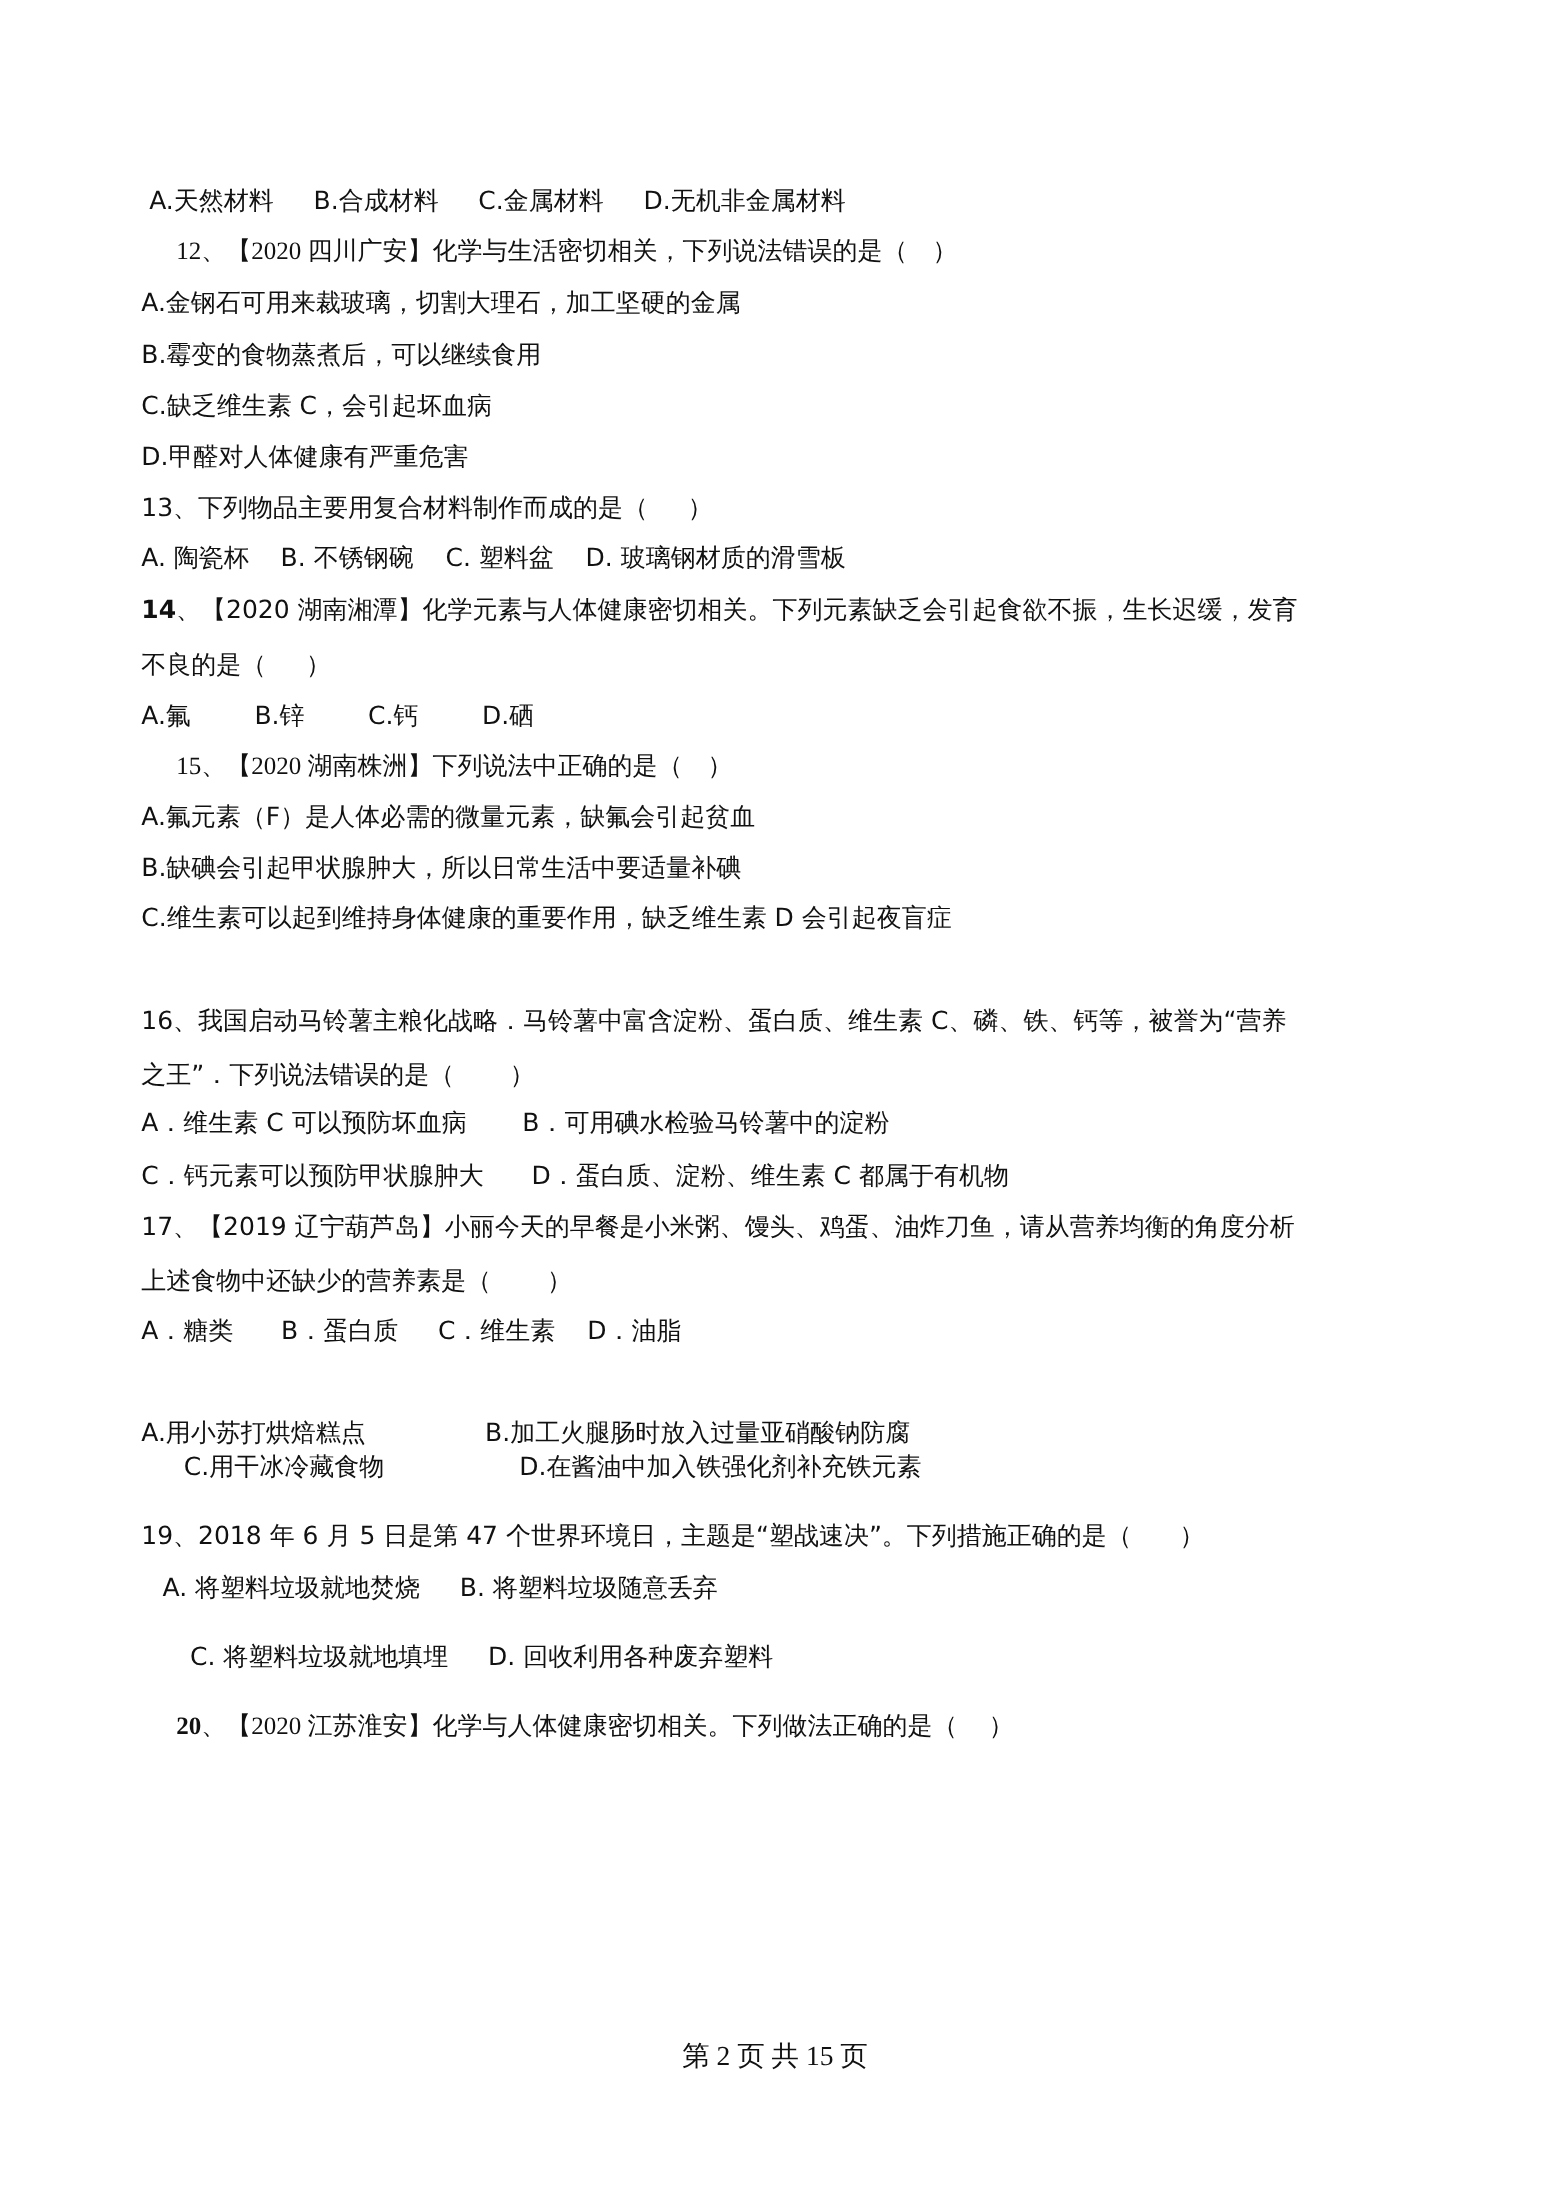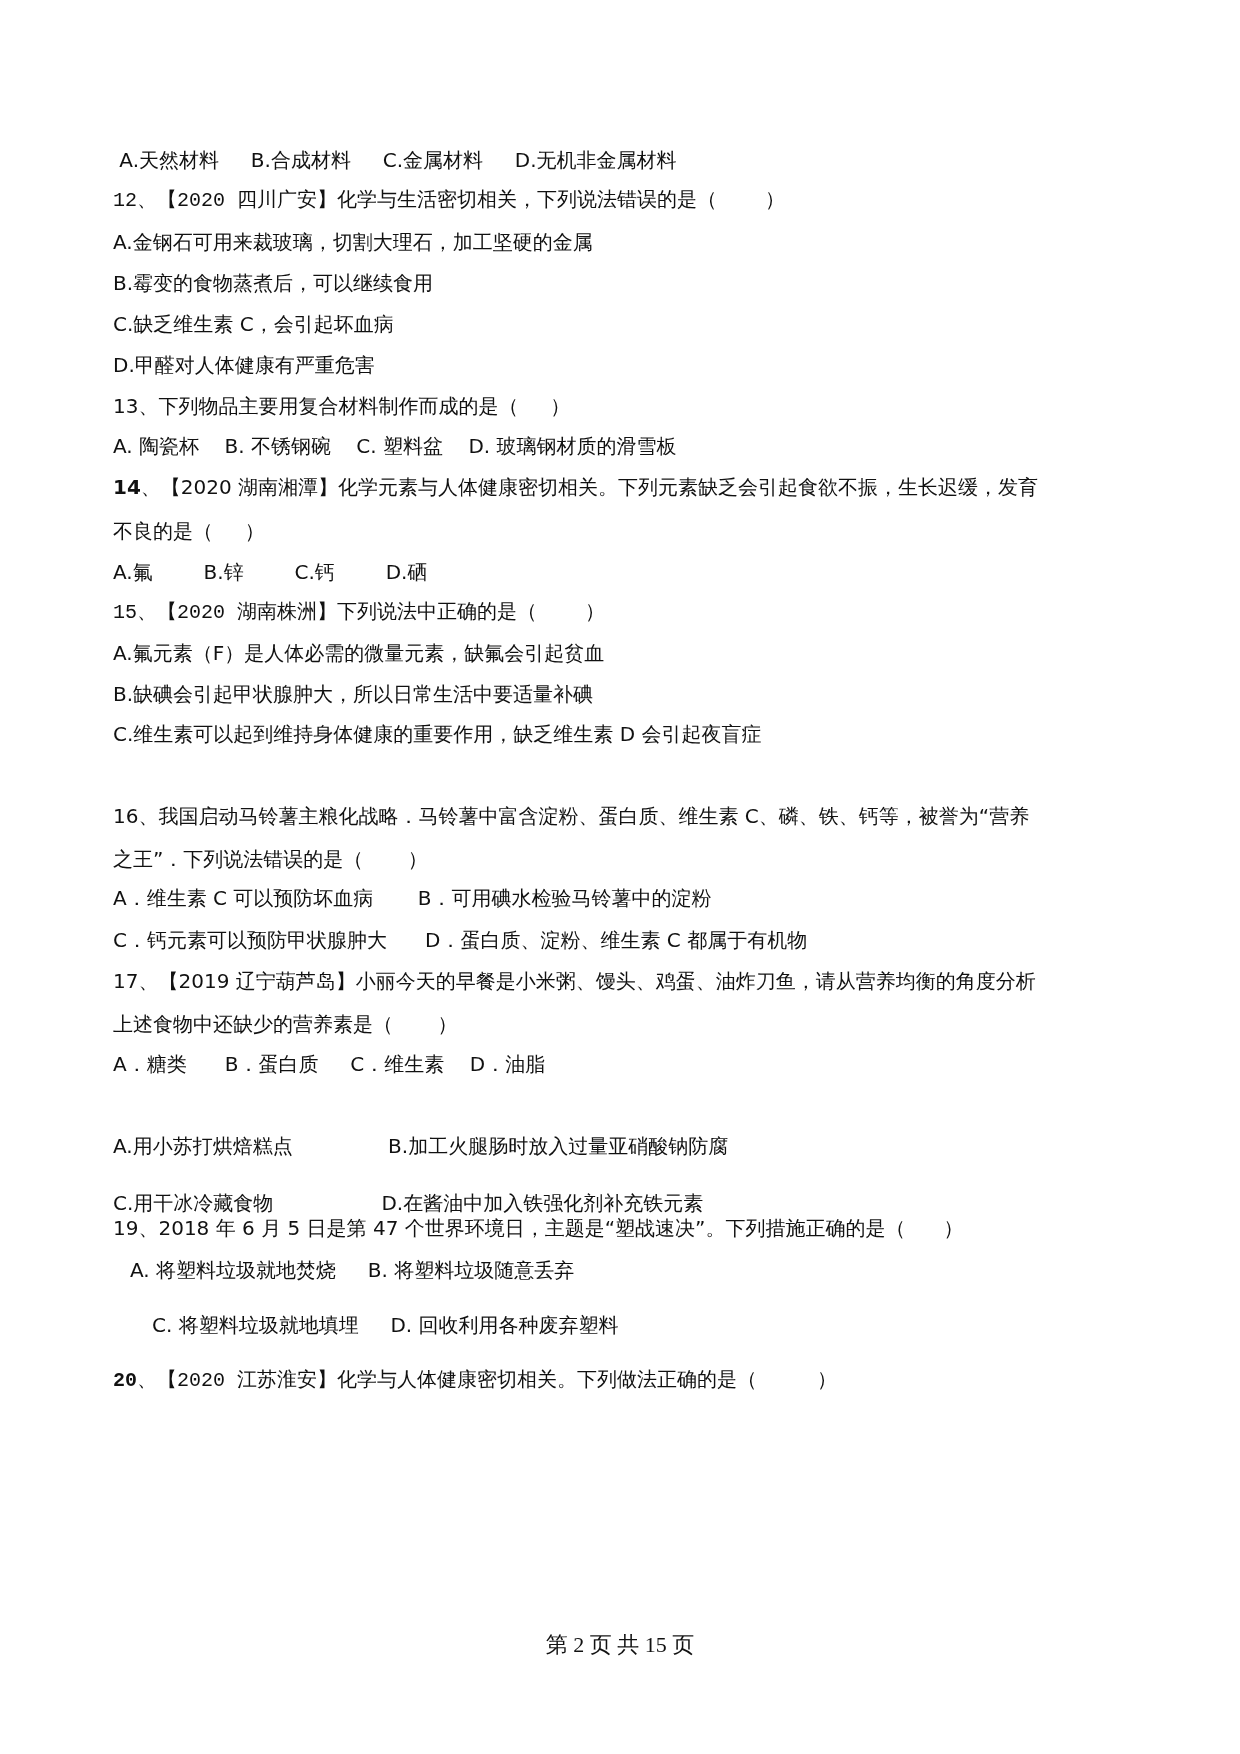--- a/index.html
+++ b/index.html
@@ -1,20 +1,20 @@
 <!DOCTYPE html>
 <html><head>
 <meta charset="utf-8">
 <style>
   html, body { margin: 0; padding: 0; background: #ffffff; }
   body { width: 1240px; height: 1754px; position: relative; overflow: hidden;
          font-family: "DejaVu Sans", "Liberation Sans", sans-serif; color: #111; }
   .page { position: absolute; left: 0; top: 0; width: 1240px; height: 1238px; }
   .line { position: absolute; left: 113px; font-size: 20px; line-height: 24px; white-space: pre; letter-spacing: 0; }
-  .serif { font-family: Liberation Mono, monospace; }
+  .serif { font-family: Liberation Serif, serif; margin-left: 28px; }
   .bold { font-weight: bold; }
   .footer { position: absolute; top: 1632px; left: 0; width: 1240px; text-align: center;
             font-family: "Liberation Serif", "DejaVu Serif", serif; font-size: 22px; line-height: 26px; }
 </style>
 </head>
 <body>
 
 <div class="page">
 
   <div class="line" style="top:148px;"> A.天然材料     B.合成材料     C.金属材料     D.无机非金属材料</div>
@@ -40,21 +40,21 @@
   <div class="line" style="top:804px;">16、我国启动马铃薯主粮化战略．马铃薯中富含淀粉、蛋白质、维生素 C、磷、铁、钙等，被誉为“营养</div>
   <div class="line" style="top:847px;">之王”．下列说法错误的是（       ）</div>
   <div class="line" style="top:886px;">A．维生素 C 可以预防坏血病       B．可用碘水检验马铃薯中的淀粉</div>
   <div class="line" style="top:928px;">C．钙元素可以预防甲状腺肿大      D．蛋白质、淀粉、维生素 C 都属于有机物</div>
 
   <div class="line" style="top:969px;"><span>17</span><span>、【2019 辽宁葫芦岛】小丽今天的早餐是小米粥、馒头、鸡蛋、油炸刀鱼，请从营养均衡的角度分析</span></div>
   <div class="line" style="top:1012px;">上述食物中还缺少的营养素是（       ）</div>
   <div class="line" style="top:1052px;">A．糖类      B．蛋白质     C．维生素    D．油脂</div>
 
   <div class="line" style="top:1134px;">A.用小苏打烘焙糕点               B.加工火腿肠时放入过量亚硝酸钠防腐</div>
-  <div class="line" style="top:1191px;">C.用干冰冷藏食物                 D.在酱油中加入铁强化剂补充铁元素</div>
+  <div class="line" style="top:1161px;margin-left:34px;">C.用干冰冷藏食物                 D.在酱油中加入铁强化剂补充铁元素</div>
 
   <div class="line" style="top:1216px;">19、2018 年 6 月 5 日是第 47 个世界环境日，主题是“塑战速决”。下列措施正确的是（      ）</div>
   <div class="line" style="top:1258px;margin-left:17px;">A. 将塑料垃圾就地焚烧     B. 将塑料垃圾随意丢弃</div>
   <div class="line" style="top:1313px; left:152px;">C. 将塑料垃圾就地填埋     D. 回收利用各种废弃塑料</div>
 
   <div class="line serif" style="top:1369px;"><span class="bold">20</span><span>、【2020 江苏淮安】化学与人体健康密切相关。下列做法正确的是（     ）</span></div>
 
   <div class="footer">第 2 页 共 15 页</div>
 </div>
 

